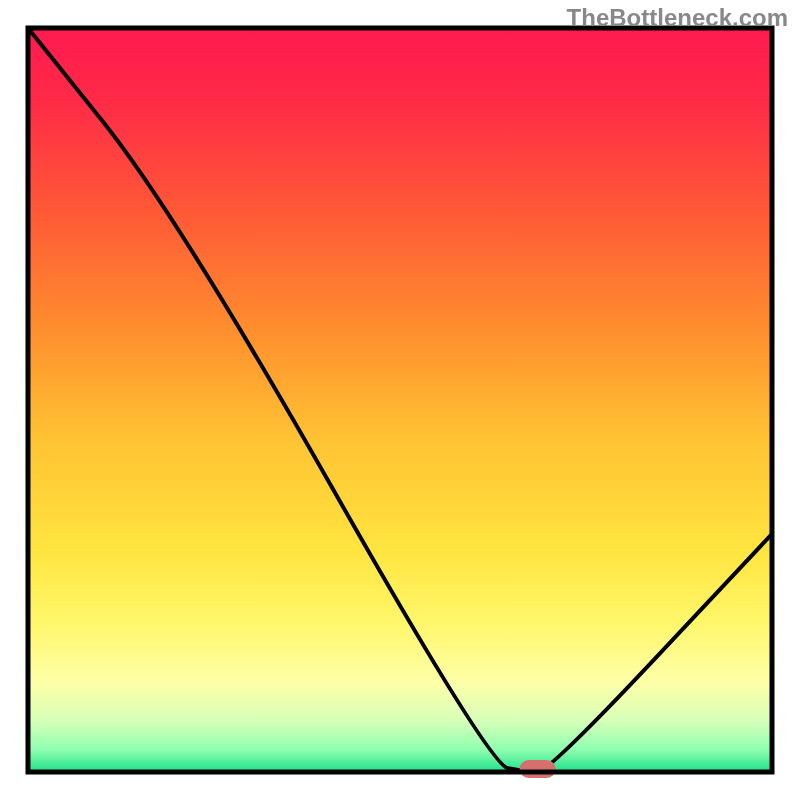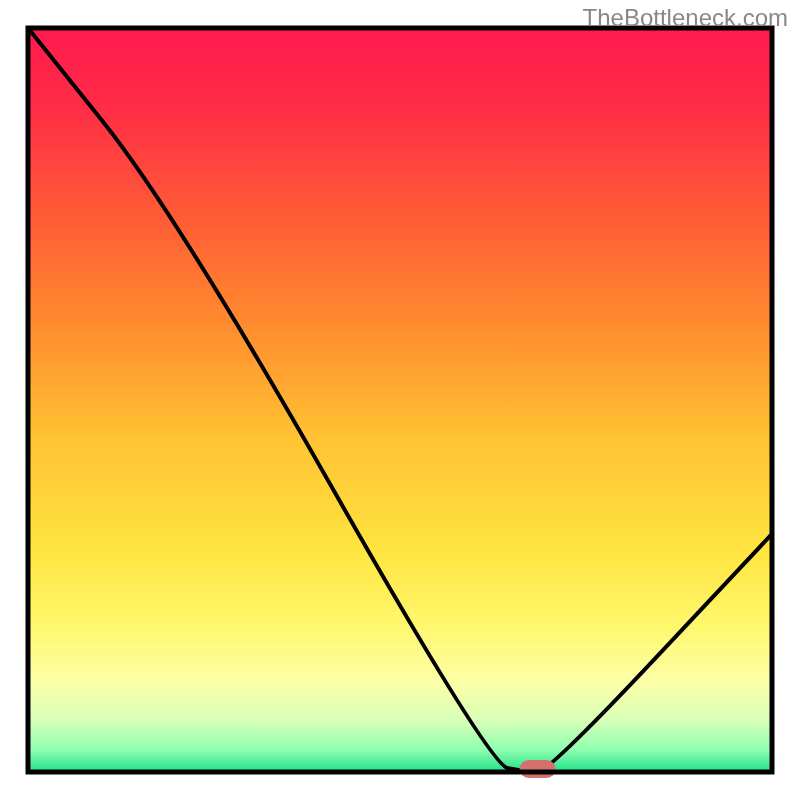--- a/index.html
+++ b/index.html
@@ -15,21 +15,21 @@
     width: 800px;
     height: 800px;
   }
   .watermark {
     position: absolute;
     top: 4px;
     right: 12px;
     font-size: 24px;
     color: #888888;
     letter-spacing: 0px;
-    font-weight: 400;
+    font-weight: 700;
   }
   svg {
     display: block;
   }
 </style>
 </head>
 <body>
 
 <div class="container">
 

